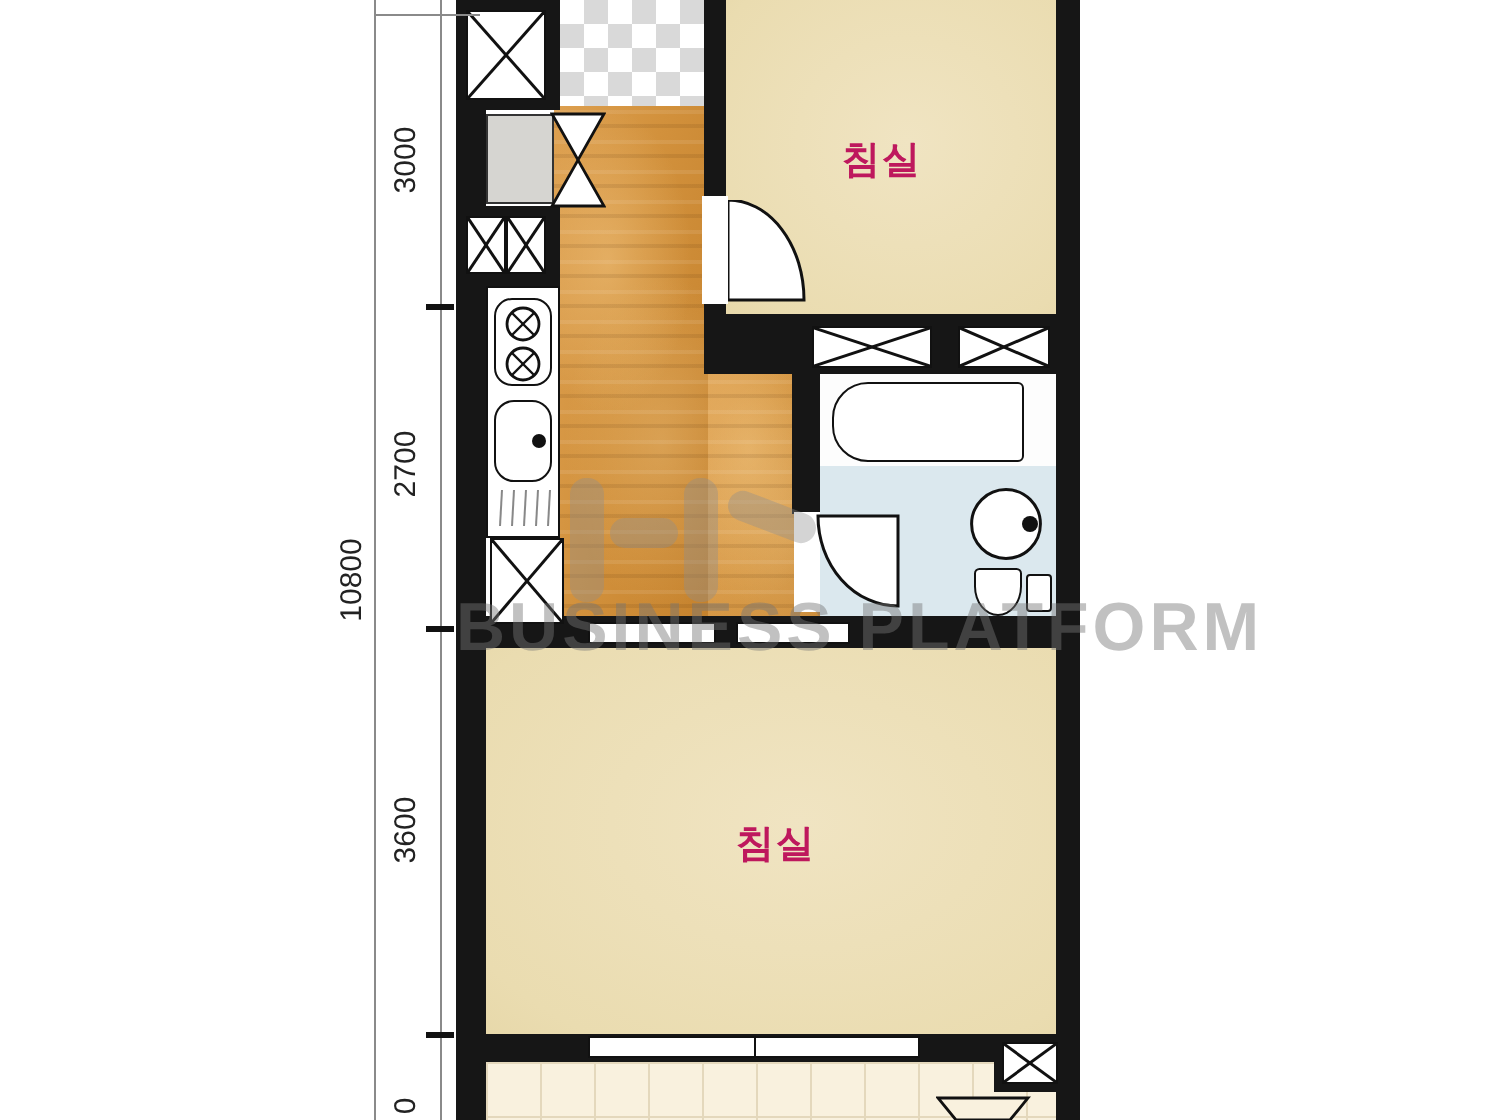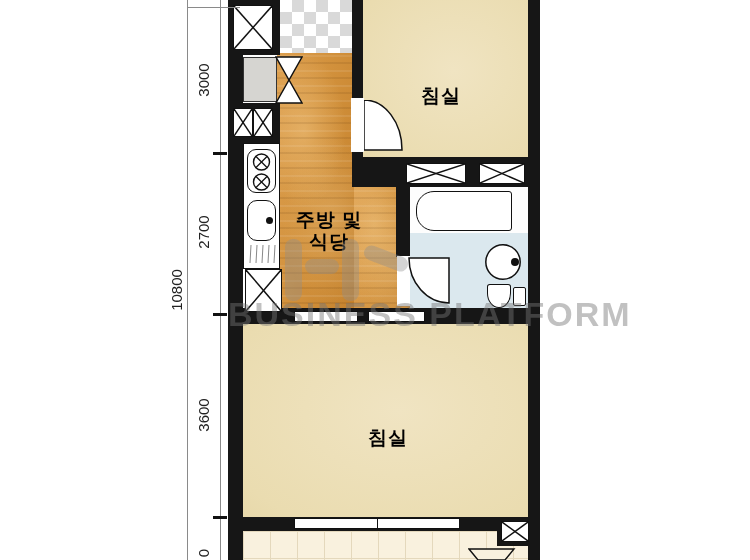--- a/index.html
+++ b/index.html
@@ -31,22 +31,22 @@
   .counter{position:absolute;background:#fff;border:1.6px solid #111;box-sizing:border-box;}
   .stove{position:absolute;background:#fff;border:1.4px solid #111;border-radius:9px;box-sizing:border-box;}
   .sink{position:absolute;background:#fff;border:1.4px solid #111;border-radius:10px;box-sizing:border-box;}
   .graybox{position:absolute;background:#D6D5D1;border:1px solid #333;box-sizing:border-box;}
   .tub{position:absolute;background:#fff;border:1.6px solid #111;border-radius:18px 3px 3px 18px;box-sizing:border-box;}
   .toilet-bowl{position:absolute;background:#fff;border:1.5px solid #111;
                border-radius:3px 3px 13px 13px / 3px 3px 16px 16px;box-sizing:border-box;}
   .toilet-tank{position:absolute;background:#fff;border:1.5px solid #111;border-radius:2px;box-sizing:border-box;}
   .threshold{position:absolute;background:#fff;}
   
-  .room-label{position:absolute;color:#000000;font-weight:bold;font-size:19px;line-height:22px;
-              text-align:center;letter-spacing:1px;margin-top:15px;}
+  .room-label{position:absolute;color:#be185d;font-weight:bold;font-size:19px;line-height:22px;
+              text-align:center;letter-spacing:1px;}
   
   .dimline{position:absolute;background:#8a8a8a;}
   .tick{position:absolute;width:14px;height:3px;background:#111;}
   .dim-label{position:absolute;color:#222;font-size:15px;white-space:nowrap;
              transform:translate(-50%,-50%) rotate(-90deg);}
   
   .wm{pointer-events:none;}
   .wm-bar{position:absolute;background:#8d8d8d;opacity:.38;border-radius:8px;}
   .wm-text{position:absolute;color:rgba(118,118,118,.45);font-weight:bold;font-size:34px;
            letter-spacing:2px;text-align:center;white-space:nowrap;}
@@ -169,24 +169,20 @@
   <div class="win" style="left:368px;top:311px;width:57px;height:11px;"></div>
   <div class="win" style="left:294px;top:518px;width:166px;height:11px;">
     <div style="position:absolute;left:82px;top:0;width:1.3px;height:100%;background:#111;"></div>
   </div>
 
   <svg class="abs" style="left:468px;top:548px;" width="48" height="12">
     <polygon points="1,1 46,1 37,12 10,12" fill="#F9F1DE" stroke="#111" stroke-width="1.4"></polygon>
   </svg>
 
   <div class="room-label" style="left:405px;top:70px;width:72px;">침실</div>
-  <div class="room-label" style="left:293px;top:194px;width:72px;">
-    <div>주방 및</div>
-    <div>식당</div>
-  </div>
   <div class="room-label" style="left:352px;top:412px;width:72px;">침실</div>
 
   <div class="dimline" style="left:187px;top:0;width:1px;height:560px;"></div>
   <div class="dimline" style="left:220px;top:0;width:1px;height:560px;"></div>
   <div class="dimline" style="left:187px;top:7px;width:53px;height:1px;"></div>
   <div class="tick" style="left:213px;top:152px;"></div>
   <div class="tick" style="left:213px;top:313px;"></div>
   <div class="tick" style="left:213px;top:516px;"></div>
   <div class="dim-label" style="left:203px;top:80px;">3000</div>
   <div class="dim-label" style="left:203px;top:232px;">2700</div>

